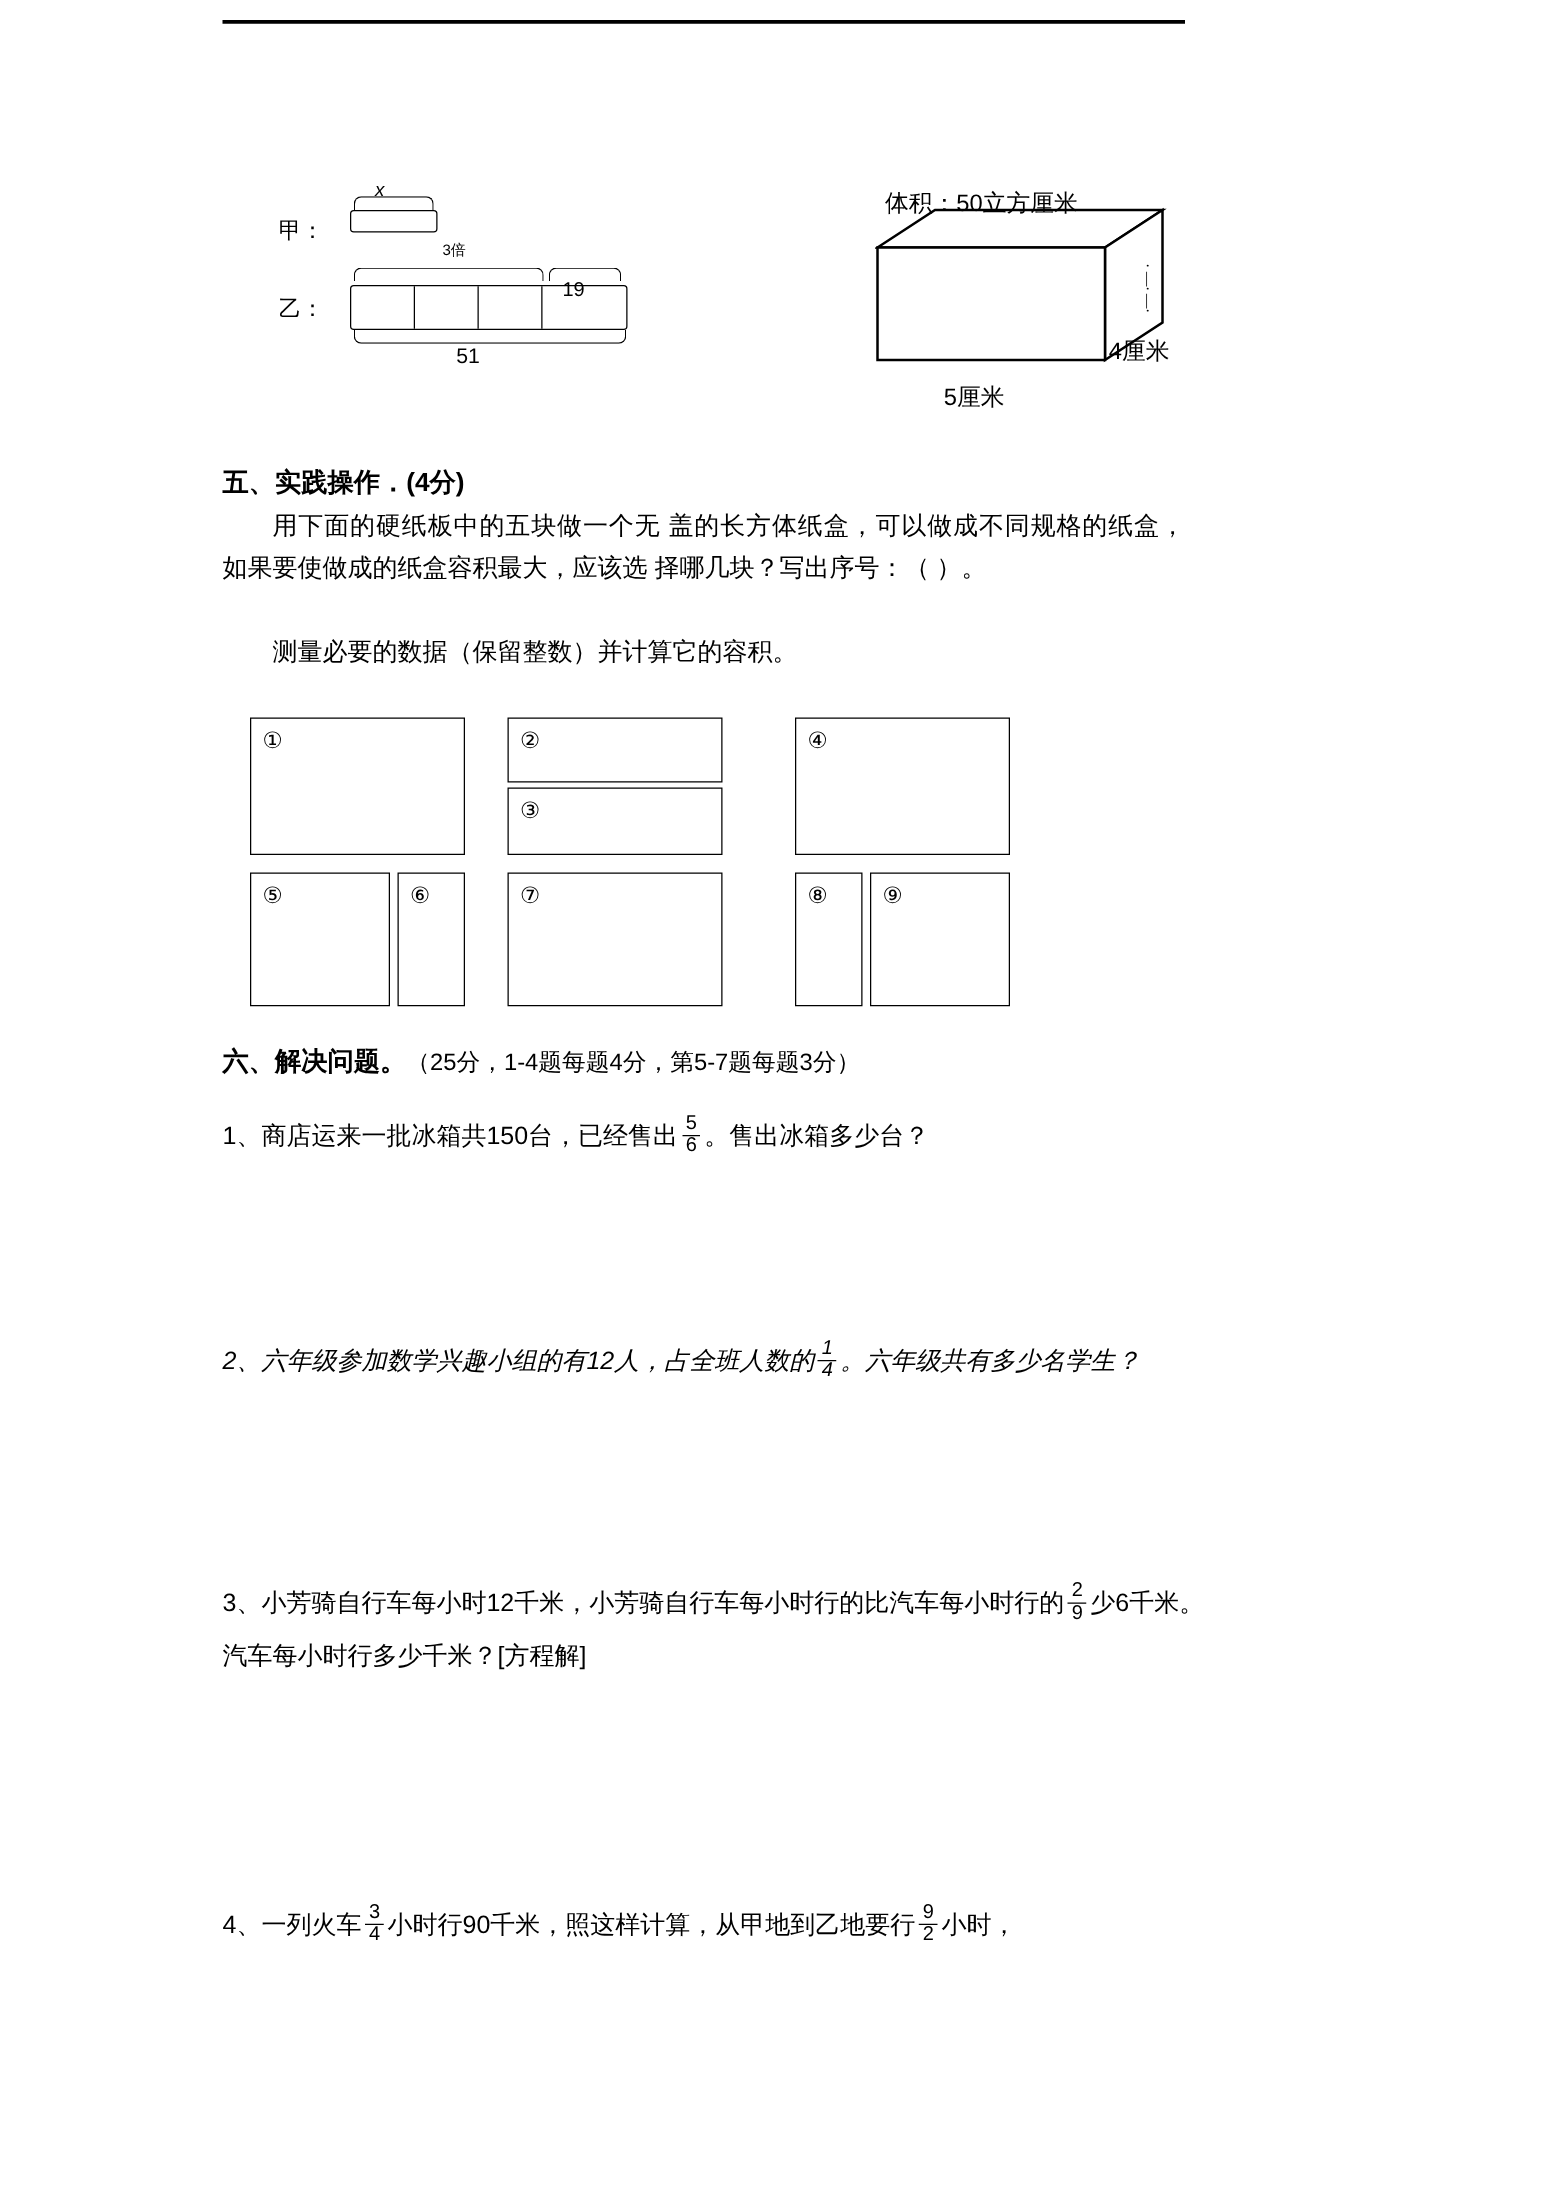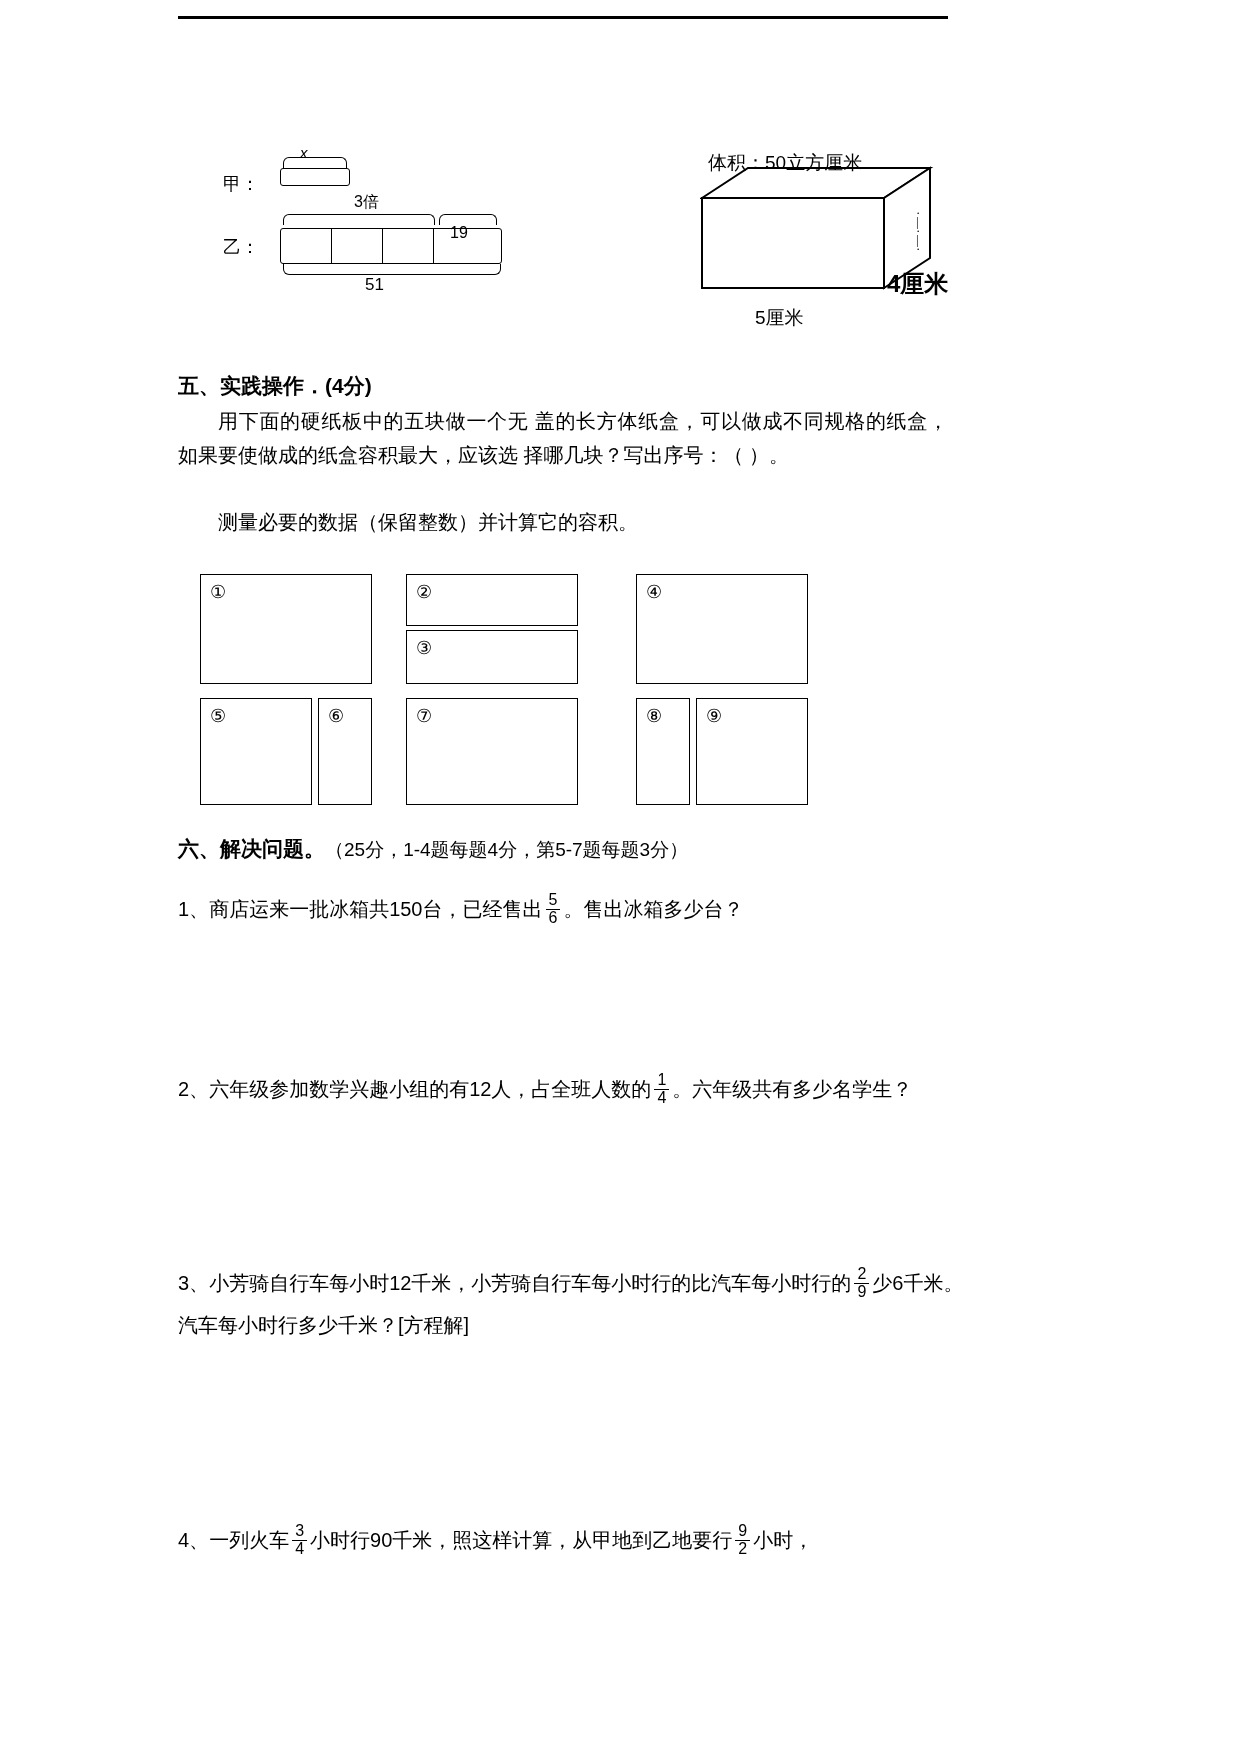--- a/index.html
+++ b/index.html
@@ -40,21 +40,21 @@
   }
   .lbl {
     position: absolute;
     font-size: 17px;
     font-family: "Liberation Sans", sans-serif;
     white-space: nowrap;
   }
   .jia-label { left: 8px; top: 42px; font-size: 18px; }
   .yi-label  { left: 8px; top: 105px; font-size: 18px; }
   .x-label   { left: 85px; top: 14px; font-size: 15px; font-style: italic;}
-  .tri-label { left: 139px; top: 62px; font-size: 16px; }
+  .tri-label { left: 139px; top: 62px; font-size: 12px; }
   .n19-label { left: 235px; top: 62px; font-size: 16px; margin-top: 32px; }
   .n82-label { left: 150px; top: 145px; font-size: 17px; }
 
   .box-jia {
     position: absolute;
     left: 65px; top: 38px;
     width: 68px; height: 16px;
     border: 1.4px solid #000;
     border-radius: 3px;
   }
@@ -93,21 +93,21 @@
   .diag-right {
     position: absolute;
     left: 700px;
     top: 140px;
     width: 280px;
     height: 200px;
   }
   .cuboid svg { position: absolute; left: 0; top: 0; }
   .vol-label   { left: 8px;  top: 10px; font-size: 19px; font-family:"Liberation Sans",sans-serif;}
   .w-label     { left: 55px; top: 165px; font-size: 19px; font-family:"Liberation Sans",sans-serif;}
-  .h-label     { left: 187px;top: 128px; font-size: 24px; font-family:"Liberation Sans",sans-serif;font-weight:bold;}
+  .h-label     { left: 187px;top: 128px; font-size: 19px; font-family:"Liberation Sans",sans-serif;}
   .dots {
     position: absolute;
     left: 216px; top: 68px;
     font-size: 13px;
     line-height: 9px;
     letter-spacing: 0;
     color: #000;
   }
 
   
@@ -152,21 +152,21 @@
   .pc7 { left: 228px; top: 138px; width: 170px; height: 105px; }
   .pc8 { left: 458px; top: 138px; width: 52px;  height: 105px; }
   .pc9 { left: 518px; top: 138px; width: 110px; height: 105px; }
 
   
   .h6 { left: 178px; top: 835px; }
   .h6 .sub { font-weight: normal; font-size: 19px; }
 
   .q { position: absolute; font-size: 20px; line-height: 42px; font-family:"Liberation Sans", sans-serif; width: 790px;}
   .q1 { left: 178px; top: 888px; }
-  .q2 { left: 178px; top: 1068px; }
+  .q2 { left: 178px; top: 1068px; font-style: italic; }
   .q3 { left: 178px; top: 1262px; }
   .q4 { left: 178px; top: 1495px; margin-top: 24px; }
 
   .frac {
     display: inline-block;
     vertical-align: middle;
     text-align: center;
     font-size: 16px;
     line-height: 1.05;
     margin: 0 3px;

